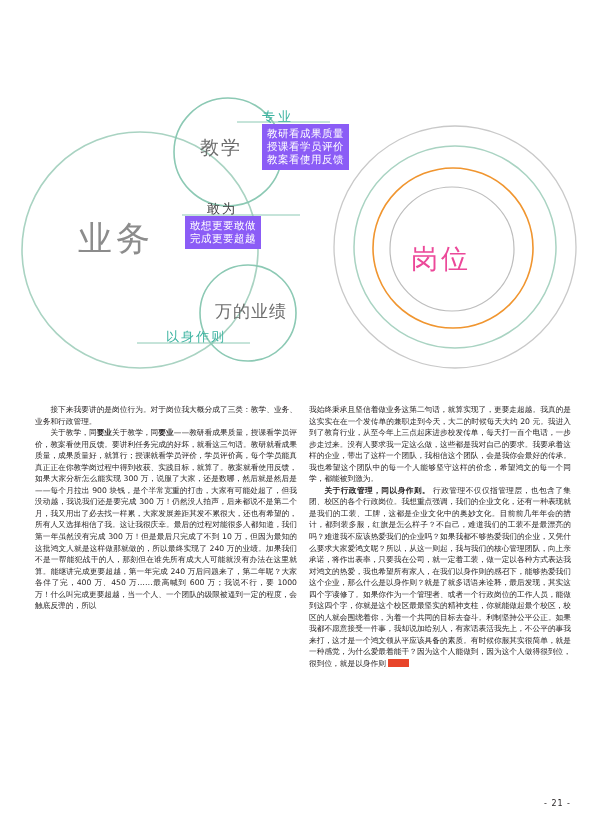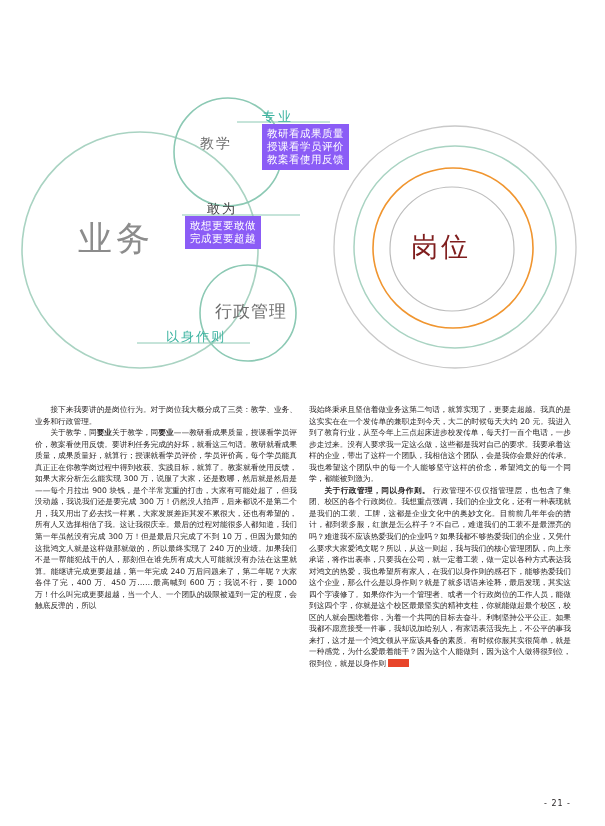--- a/index.html
+++ b/index.html
@@ -35,29 +35,29 @@
 
   .lbl-yewu {
     left: 78px;
     top: 216px;
     font-size: 34px;
     color: #8c8c8c;
     letter-spacing: 4px;
   }
   .lbl-gangwei {
     left: 411px;
-    top: 229px;
+    top: 241px;
     font-size: 27px;
-    color: #7f1d1d;
+    color: #ec4899;
     letter-spacing: 3px;
   }
   .lbl-jiaoxue {
     left: 200px;
     top: 135px;
-    font-size: 14px;
+    font-size: 19px;
     color: #6d6d6d;
     letter-spacing: 2px;
     text-align: center;
   }
   .lbl-xingzheng {
     left: 215px;
     top: 300px;
     font-size: 17px;
     color: #6d6d6d;
     letter-spacing: 1px;
@@ -166,21 +166,21 @@
     <line x1="237" y1="122" x2="330" y2="122" stroke="#8cc9b4" stroke-width="1"></line>
 
     <line x1="182" y1="215" x2="300" y2="215" stroke="#8cc9b4" stroke-width="1"></line>
 
     <line x1="137" y1="343" x2="250" y2="343" stroke="#8cc9b4" stroke-width="1"></line>
   </svg>
 
   <div class="dg-label lbl-yewu">业务</div>
   <div class="dg-label lbl-gangwei">岗位</div>
   <div class="dg-label lbl-jiaoxue">教学</div>
-  <div class="dg-label lbl-xingzheng">行政管理</div>
+  <div class="dg-label lbl-xingzheng">万的业绩</div>
 
   <div class="dg-label lbl-zhuanye">专业</div>
   <div class="dg-label lbl-ganwei">敢为</div>
   <div class="dg-label lbl-yishen">以身作则</div>
 
   <div class="callout callout-1">
     <div>教研看成果质量</div>
     <div>授课看学员评价</div>
     <div>教案看使用反馈</div>
   </div>

